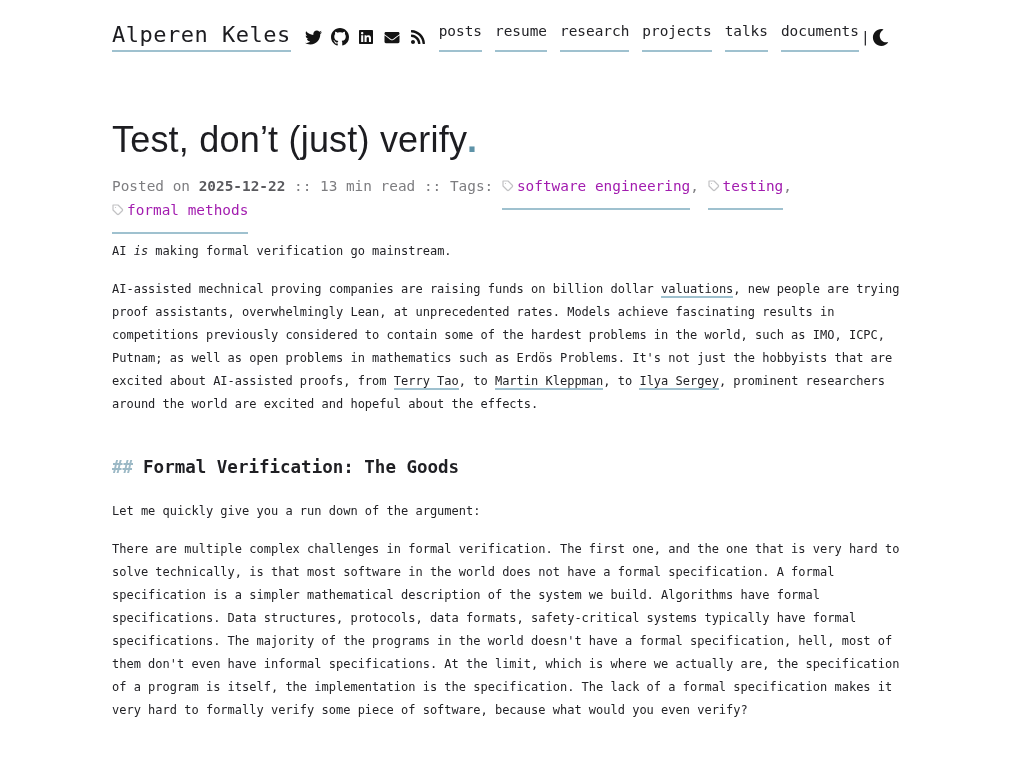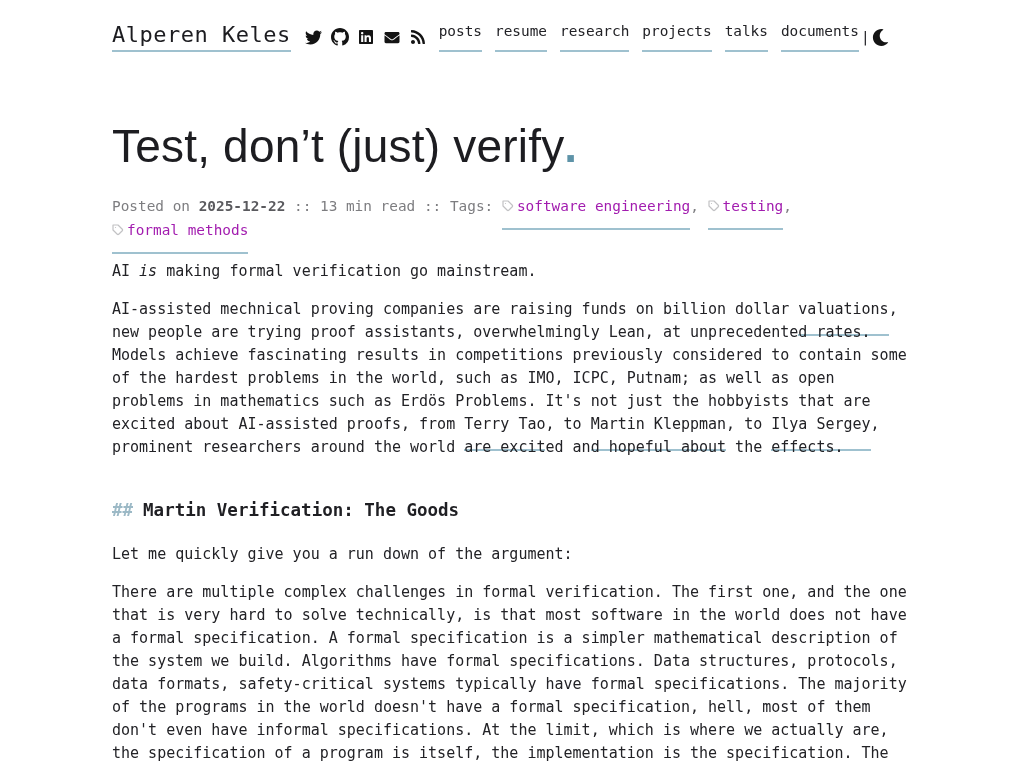--- a/index.html
+++ b/index.html
@@ -25,39 +25,39 @@
   .nav-link {
     font-size: 14.4px; color: #222226; text-decoration: none;
     border-bottom: 2px solid #9fc1cf; padding-bottom: 11px; margin-left: 13px;
   }
   .nav-sep { font-size: 14.4px; color: #222226; margin-left: 2px; }
   .theme-toggle { background: none; border: none; cursor: pointer; display: inline-flex; padding: 0; margin-left: 2px; color: #141414; }
 
   
   .post-title {
     font-family: "Liberation Sans", "DejaVu Sans", sans-serif;
-    font-size: 46px; font-weight: 500; color: #1d1d21;
-    margin-top: 67px; margin-bottom: 22px; letter-spacing: 0.2px;
+    font-size: 36px; font-weight: 500; color: #1d1d21;
+    margin-top: 67px; margin-bottom: 14px; letter-spacing: 0.2px;
   }
   .post-title .dot { color: #5e93a8; font-weight: 700; }
 
   .post-meta { font-size: 14.4px; line-height: 23px; color: #7d7d80; margin-bottom: 17px; }
   .post-meta .meta-date { color: #5a5a5e; font-weight: 700; text-align: center; }
   .meta-link {
     color: #a21caf; text-decoration: none;
     border-bottom: 2px solid #9fc1cf; padding-bottom: 14px;
     display: inline; white-space: nowrap;
   }
   .tag-icon-svg { display: inline-block; vertical-align: -1px; margin-right: 3px; color: #c2c2c4; }
 
-  .post-body p { font-size: 15px; line-height: 23px; margin: 15px 0; color: #222226; }
+  .post-body p { font-size: 12px; line-height: 23px; margin: 15px 0; color: #222226; }
   .post-body em { font-style: italic; }
   .post-body a, .tlink {
     color: #222226; text-decoration: none;
-    border-bottom: 2px solid #9fc1cf; padding-bottom: 16px; white-space: nowrap;
+    border-bottom: 2px solid #9fc1cf; padding-bottom: 0px; white-space: nowrap;
   }
   .section-heading { font-size: 17.5px; line-height: 24px; font-weight: 700; color: #1f1f23; margin-top: 39px; margin-bottom: 21px; }
   .section-heading .hashes { color: #9cb9c6; font-weight: 700; margin-right: 10px; }
 </style>
 </head>
 <body>
 
 <div class="container">
 
   <header class="site-header">
@@ -130,19 +130,19 @@
             </svg></span><span>testing</span></a><span>,</span>
       <a href="#" class="meta-link"><span class="tag-icon-svg"><svg width="12" height="12" viewBox="0 0 24 24" fill="none" stroke="currentColor" stroke-width="2.4" stroke-linecap="round" stroke-linejoin="round">
               <path d="M20.59 13.41l-7.17 7.17a2 2 0 0 1-2.83 0L2 12V2h10l8.59 8.59a2 2 0 0 1 0 2.83z"></path>
               <line x1="7" y1="7" x2="7.01" y2="7"></line>
             </svg></span><span>formal methods</span></a>
     </div>
 
     <div class="post-body">
       <p><span>AI </span><em>is</em><span> making formal verification go mainstream.</span></p>
       <p><span>AI-assisted mechnical proving companies are raising funds on billion dollar </span><a href="#">valuations</a><span>, new people are trying proof assistants, overwhelmingly Lean, at unprecedented rates. Models achieve fascinating results in competitions previously considered to contain some of the hardest problems in the world, such as IMO, ICPC, Putnam; as well as open problems in mathematics such as Erdös Problems. It's not just the hobbyists that are excited about AI-assisted proofs, from </span><a href="#">Terry Tao</a><span>, to </span><a href="#">Martin Kleppman</a><span>, to </span><a href="#">Ilya Sergey</a><span>, prominent researchers around the world are excited and hopeful about the effects.</span></p>
-      <h2 class="section-heading"><span class="hashes">##</span><span>Martin Verification: The Goods</span></h2>
+      <h2 class="section-heading"><span class="hashes">##</span><span>Formal Verification: The Goods</span></h2>
       <p><span>Let me quickly give you a run down of the argument:</span></p>
       <p><span>There are multiple complex challenges in formal verification. The first one, and the one that is very hard to solve technically, is that most software in the world does not have a formal specification. A formal specification is a simpler mathematical description of the system we build. Algorithms have formal specifications. Data structures, protocols, data formats, safety-critical systems typically have formal specifications. The majority of the programs in the world doesn't have a formal specification, hell, most of them don't even have informal specifications. At the limit, which is where we actually are, the specification of a program is itself, the implementation is the specification. The lack of a formal specification makes it very hard to formally verify some piece of software, because what would you even verify?</span></p>
     </div>
   </main>
 
 </div>
 
 </body></html>

